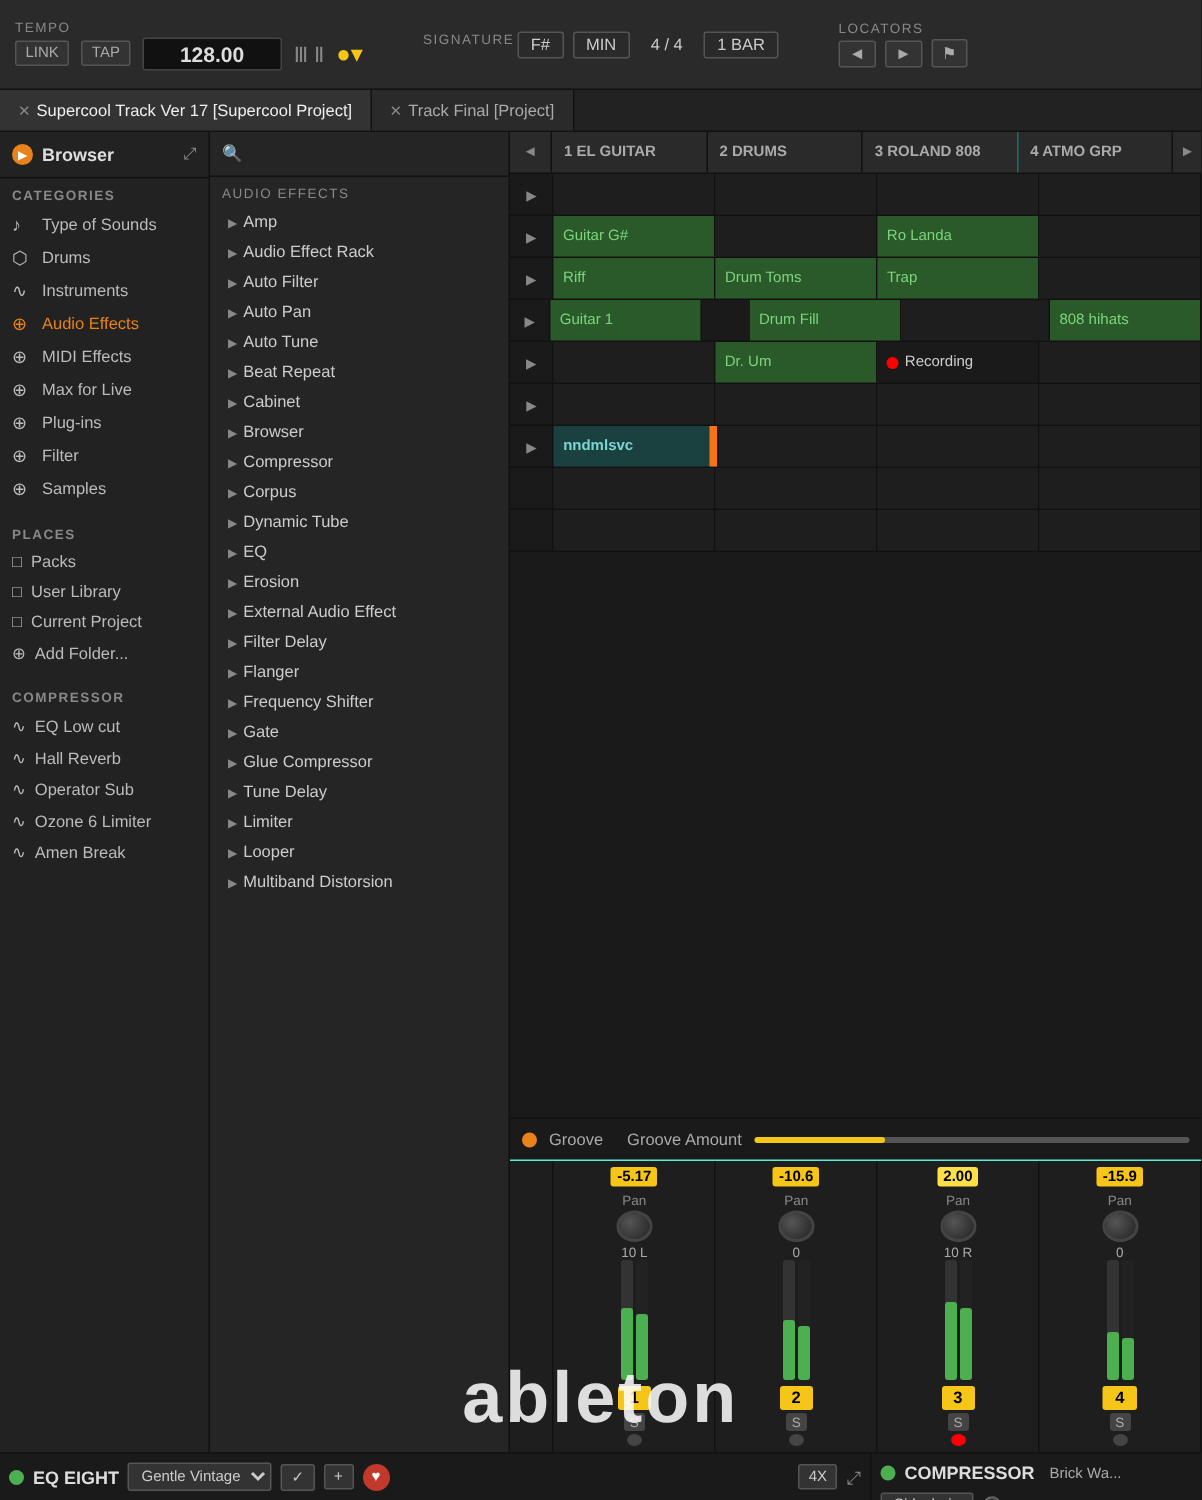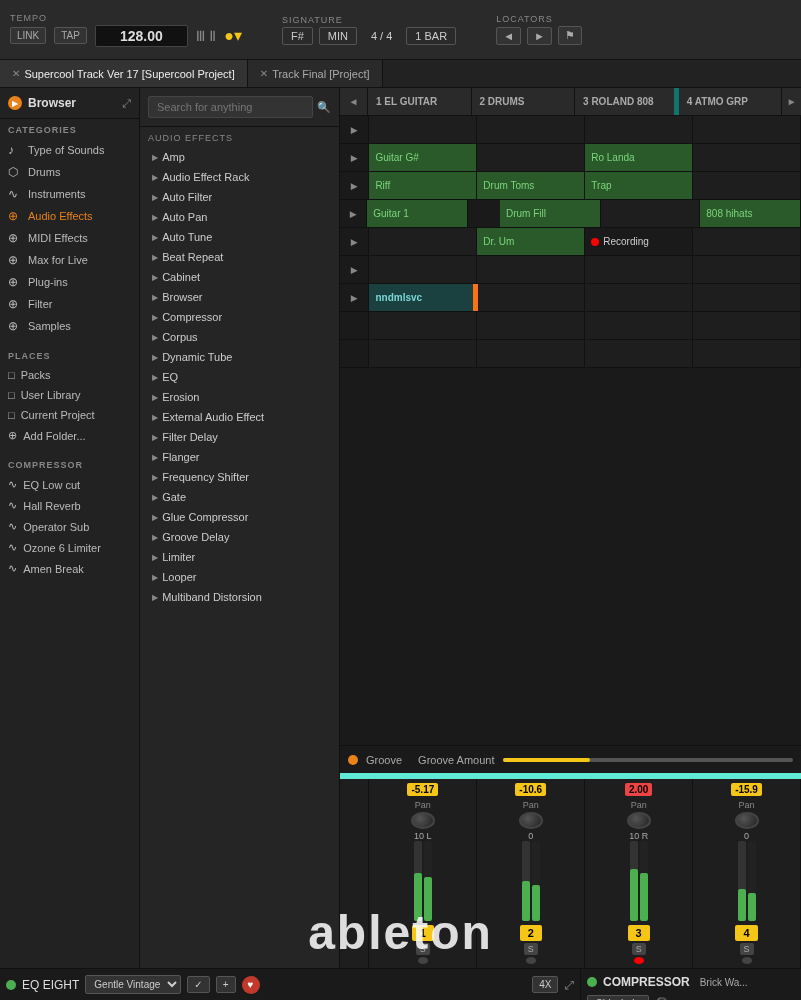--- a/index.html
+++ b/index.html
@@ -8,21 +8,21 @@
     
     .top-bar { background: #2a2a2a; height: 60px; display: flex; align-items: center; border-bottom: 1px solid #111; padding: 0 10px; gap: 20px; }
     .tempo-section { display: flex; flex-direction: column; gap: 2px; }
     .section-label { font-size: 9px; color: #888; letter-spacing: 1px; }
     .tempo-controls { display: flex; align-items: center; gap: 8px; }
     .link-btn { background: #333; border: 1px solid #555; color: #aaa; padding: 2px 6px; font-size: 10px; border-radius: 2px; cursor: pointer; }
     .tap-btn { background: #333; border: 1px solid #555; color: #aaa; padding: 2px 6px; font-size: 10px; border-radius: 2px; cursor: pointer; }
     .tempo-val { background: #111; border: 1px solid #444; color: #ddd; padding: 2px 24px; font-size: 14px; font-weight: bold; border-radius: 2px; }
     .bars-icon { color: #888; font-size: 14px; }
     .dot-yellow { color: #f5c518; font-size: 16px; }
-    .sig-section { display: flex; flex-direction: column; gap: 2px; margin-left: 20px; }
+    .sig-section { display: flex; flex-direction: row; gap: 2px; margin-left: 20px; }
     .sig-controls { display: flex; align-items: center; gap: 6px; }
     .sig-btn { background: #2a2a2a; border: 1px solid #555; color: #ccc; padding: 2px 8px; font-size: 11px; border-radius: 2px; cursor: pointer; }
     .loc-section { display: flex; flex-direction: column; gap: 2px; margin-left: 20px; }
     .loc-controls { display: flex; align-items: center; gap: 6px; }
     .loc-btn { background: #333; border: 1px solid #555; color: #aaa; padding: 2px 6px; font-size: 11px; border-radius: 2px; cursor: pointer; }
 
     
     .tabs-bar { background: #222; height: 28px; display: flex; align-items: center; border-bottom: 1px solid #111; }
     .tab { display: flex; align-items: center; gap: 4px; padding: 0 12px; height: 100%; border-right: 1px solid #111; cursor: pointer; font-size: 11px; color: #aaa; background: #2a2a2a; }
     .tab.active { background: #333; color: #eee; }
@@ -206,21 +206,20 @@
         </div>
         <div class="fav-item">
           <span>∿</span>
           <span>Amen Break</span>
         </div>
       </div>
     </div>
 
     <div class="browser-panel">
       <div class="search-bar">
-        <input class="search-input" type="text" placeholder="Search for anything" style="">
         <span class="search-icon">🔍</span>
       </div>
       <div class="browser-scroll">
         <div class="audio-effects-label">AUDIO EFFECTS</div>
         <div class="effect-item">
             <span class="effect-arrow">▶</span>
             <span>Amp</span>
           </div>
         <div class="effect-item">
             <span class="effect-arrow">▶</span>
@@ -289,21 +288,21 @@
         <div class="effect-item">
             <span class="effect-arrow">▶</span>
             <span>Gate</span>
           </div>
         <div class="effect-item">
             <span class="effect-arrow">▶</span>
             <span>Glue Compressor</span>
           </div>
         <div class="effect-item">
             <span class="effect-arrow">▶</span>
-            <span>Groove Delay</span>
+            <span>Tune Delay</span>
           </div>
         <div class="effect-item">
             <span class="effect-arrow">▶</span>
             <span>Limiter</span>
           </div>
         <div class="effect-item">
             <span class="effect-arrow">▶</span>
             <span>Looper</span>
           </div>
         <div class="effect-item">
@@ -316,21 +315,21 @@
     <div style="flex:1; display:flex; flex-direction:column; overflow:hidden;">
 
       <div style="display:flex; height:28px; background:#2a2a2a; border-bottom:1px solid #111;">
         <div style="width:30px; border-right:1px solid #111; display:flex; align-items:center; justify-content:center; color:#888; cursor:pointer; font-size:10px;">◄</div>
         <div style="width:110px; border-right:1px solid #111; display:flex; align-items:center; padding:0 8px; font-size:10px; color:#aaa; font-weight:bold;">
             <span>1 EL GUITAR</span>
           </div>
         <div style="width:110px; border-right:1px solid #111; display:flex; align-items:center; padding:0 8px; font-size:10px; color:#aaa; font-weight:bold;">
             <span>2 DRUMS</span>
           </div>
-        <div style="width:110px; border-right:5px solid #0f766e; display:flex; align-items:center; padding:0 8px; font-size:10px; color:#aaa; font-weight:bold;">
+        <div style="width:110px; border-right:1px solid #0f766e; display:flex; align-items:center; padding:0 8px; font-size:10px; color:#aaa; font-weight:bold;">
             <span>3 ROLAND 808</span>
           </div>
         <div style="width:110px; border-right:1px solid #111; display:flex; align-items:center; padding:0 8px; font-size:10px; color:#aaa; font-weight:bold;">
             <span>4 ATMO GRP</span>
           </div>
         <div style="width:20px; display:flex; align-items:center; justify-content:center; color:#888; cursor:pointer; font-size:10px;">►</div>
       </div>
 
       <div style="flex:1; overflow-y:auto; min-height:0;">
 
@@ -418,21 +417,21 @@
 
       <div class="groove-bar">
         <div class="groove-dot"></div>
         <span>Groove</span>
         <span style="margin-left:8px;">Groove Amount</span>
         <div class="groove-slider">
             <div class="groove-fill"></div>
           </div>
       </div>
 
-      <div style="display:flex; height:195px; background:#1e1e1e; border-top:6px solid #5eead4;">
+      <div style="display:flex; height:195px; background:#1e1e1e; border-top:1px solid #5eead4;">
         <div style="width:30px; border-right:1px solid #111;"></div>
 
         <div class="channel-strip">
           <span class="db-display">-5.17</span>
           <span class="pan-label">Pan</span>
           <div class="pan-knob"></div>
           <span class="pan-value">10 L</span>
           <div class="fader-area">
             <div class="fader-track">
                 <div class="fader-fill" style="height:60%;"></div>
@@ -458,21 +457,21 @@
             <div class="fader-track" style="background:#222;">
                 <div class="fader-fill" style="height:45%;"></div>
               </div>
           </div>
           <div class="channel-num">2</div>
           <span class="solo-btn">S</span>
           <div class="record-dot off"></div>
         </div>
 
         <div class="channel-strip">
-          <span class="db-display" style="background:#ef4444;">2.00</span>
+          <span class="db-display" style="background:#fde047;">2.00</span>
           <span class="pan-label">Pan</span>
           <div class="pan-knob"></div>
           <span class="pan-value">10 R</span>
           <div class="fader-area">
             <div class="fader-track">
                 <div class="fader-fill" style="height:65%;"></div>
               </div>
             <div class="fader-track" style="background:#222;">
                 <div class="fader-fill" style="height:60%;"></div>
               </div>
@@ -501,21 +500,21 @@
         </div>
       </div>
     </div>
   </div>
 
   <div style="background:#1a1a1a; border-top:1px solid #111; display:flex; height:310px; overflow:hidden;">
 
     <div style="flex:1; padding:6px; border-right:1px solid #111; overflow:hidden;">
       <div style="display:flex; align-items:center; gap:6px; margin-bottom:6px;">
         <div style="width:10px;height:10px;background:#4caf50;border-radius:50%;"></div>
-        <span style="font-size:12px;color:#ddd;font-weight:normal;">EQ EIGHT</span>
+        <span style="font-size:12px;color:#ddd;font-weight:bold;">EQ EIGHT</span>
         <select style="background:#333;border:1px solid #555;color:#ccc;padding:2px 4px;font-size:10px;border-radius:2px;">
           <option>Gentle Vintage</option>
         </select>
         <button style="background:#333;border:1px solid #555;color:#ccc;padding:2px 6px;font-size:10px;border-radius:2px;">✓</button>
         <button style="background:#333;border:1px solid #555;color:#ccc;padding:2px 6px;font-size:10px;border-radius:2px;">+</button>
         <div style="background:#c0392b;border-radius:50%;width:18px;height:18px;display:flex;align-items:center;justify-content:center;color:white;font-size:10px;cursor:pointer;">♥</div>
         <button style="background:#333;border:1px solid #555;color:#ccc;padding:2px 6px;font-size:10px;border-radius:2px;margin-left:auto;">4X</button>
         <div style="color:#888;cursor:pointer;font-size:12px;">⤢</div>
       </div>
 

